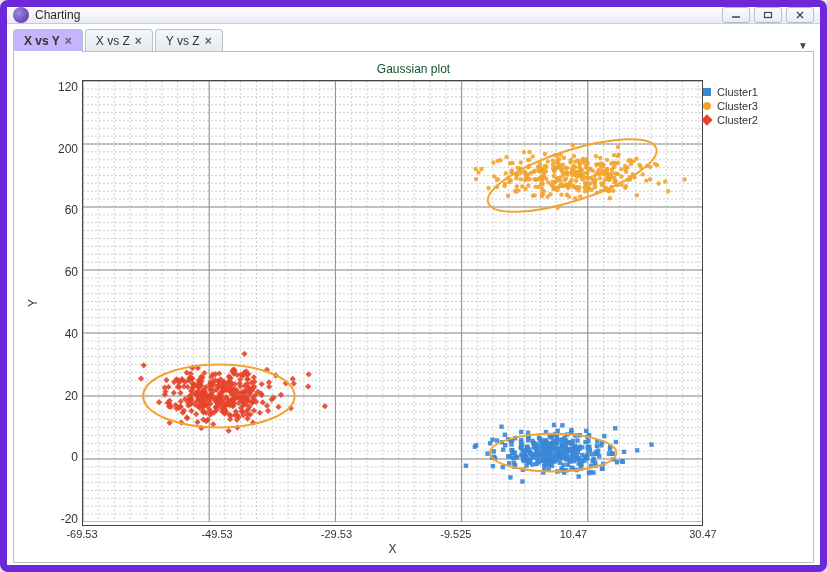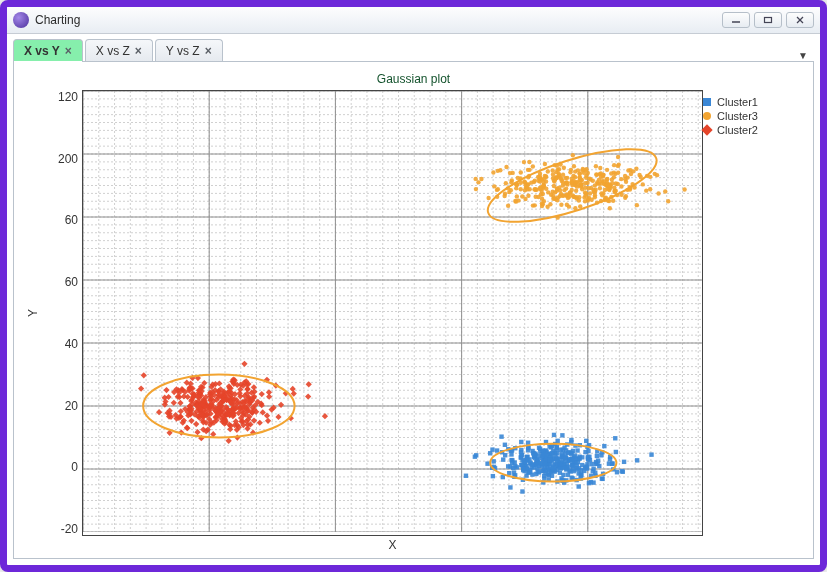--- a/index.html
+++ b/index.html
@@ -13,21 +13,21 @@
     height:28px; background:linear-gradient(#fdfdfe,#e8edf3);
     border-bottom:1px solid #c6ccd4; display:flex; align-items:center; padding:0 6px;
   }
   .titlebar .appicon { width:16px; height:16px; border-radius:50%; background:radial-gradient(circle at 35% 35%, #a387e8, #4b2e9b); margin-right:6px; }
   .titlebar .title { flex:1; color:#2b2b2b; }
   .winbtns { display:flex; gap:4px; }
   .winbtn { width:28px; height:16px; border:1px solid #b6bfc9; border-radius:3px; background:linear-gradient(#fdfdfd,#e7ecf2); display:flex; align-items:center; justify-content:center; color:#556; font-size:10px; cursor:default; }
   .content { flex:1; padding:6px; display:flex; flex-direction:column; }
   .tabbar { height:22px; display:flex; align-items:flex-end; border-bottom:1px solid #b9c2cc; position:relative; }
   .tab { height:22px; padding:0 10px; display:flex; align-items:center; gap:5px; border:1px solid #b9c2cc; border-bottom:none; border-top-left-radius:4px; border-top-right-radius:4px; margin-right:2px; background:linear-gradient(#f5f7fa,#e6eaef); color:#333; cursor:default; position:relative; }
-  .tab.active { background:#86efac; font-weight:bold; }
+  .tab.active { background:#c4b5fd; font-weight:bold; }
   .tab.active::after { content:""; position:absolute; left:0; right:0; bottom:-1px; height:1px; background:#fff; }
   .tab .close { color:#5a5f66; font-weight:bold; }
   .tabbar .overflow { margin-left:auto; margin-right:2px; font-size:10px; color:#444; padding:0 4px; }
   .plotwrap { flex:1; border:1px solid #b9c2cc; border-top:none; background:#fff; padding:8px 10px 6px 10px; display:flex; flex-direction:column; }
   .plot-title { text-align:center; color:#14532d; margin:2px 0 4px 0; }
   .chartrow { flex:1; display:flex; }
   .ylabelcol { width:18px; display:flex; align-items:center; justify-content:center; }
   .ylabel { transform:rotate(-90deg); color:#333; white-space:nowrap; }
   .yticks { width:40px; display:flex; flex-direction:column; justify-content:space-between; align-items:flex-end; padding-right:4px; color:#333; font-size:12px; padding-top:0; }
   .plotbox { flex:1; position:relative; border:1px solid #444; overflow:hidden; }
@@ -1291,20 +1291,28 @@
           <div class="legend-item">
             <span class="sw" style="background:#e5452a;transform:rotate(45deg)"></span>
             <span>Cluster2</span>
           </div>
         </div>
       </div>
 
       <div class="xrow">
         <div class="xpad1"></div>
           <div class="xpad2"></div>
+        <div class="xticks" id="xticks">
+            <div style="transform: translateX(-50%);">-69.53</div>
+            <div style="transform: none;">-49.53</div>
+            <div style="transform: none;">-29.53</div>
+            <div style="transform: none;">-9.525</div>
+            <div style="transform: none;">10.47</div>
+            <div style="transform: translateX(50%);">30.47</div>
+          </div>
         <div class="xpad3"></div>
       </div>
       <div class="xrow">
         <div class="xpad1"></div>
           <div class="xpad2"></div>
         <div class="xlabel" style="flex:1">X</div>
         <div class="xpad3"></div>
       </div>
     </div>
   </div>

